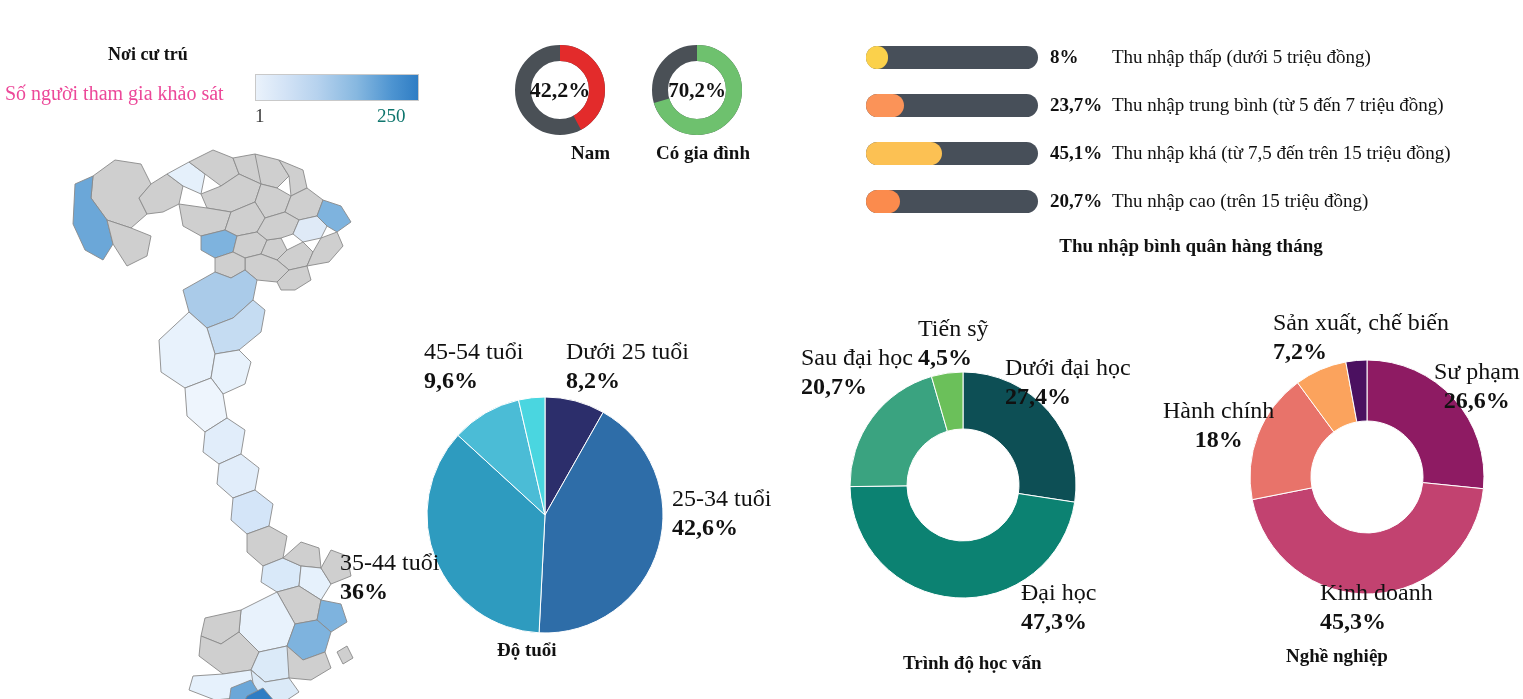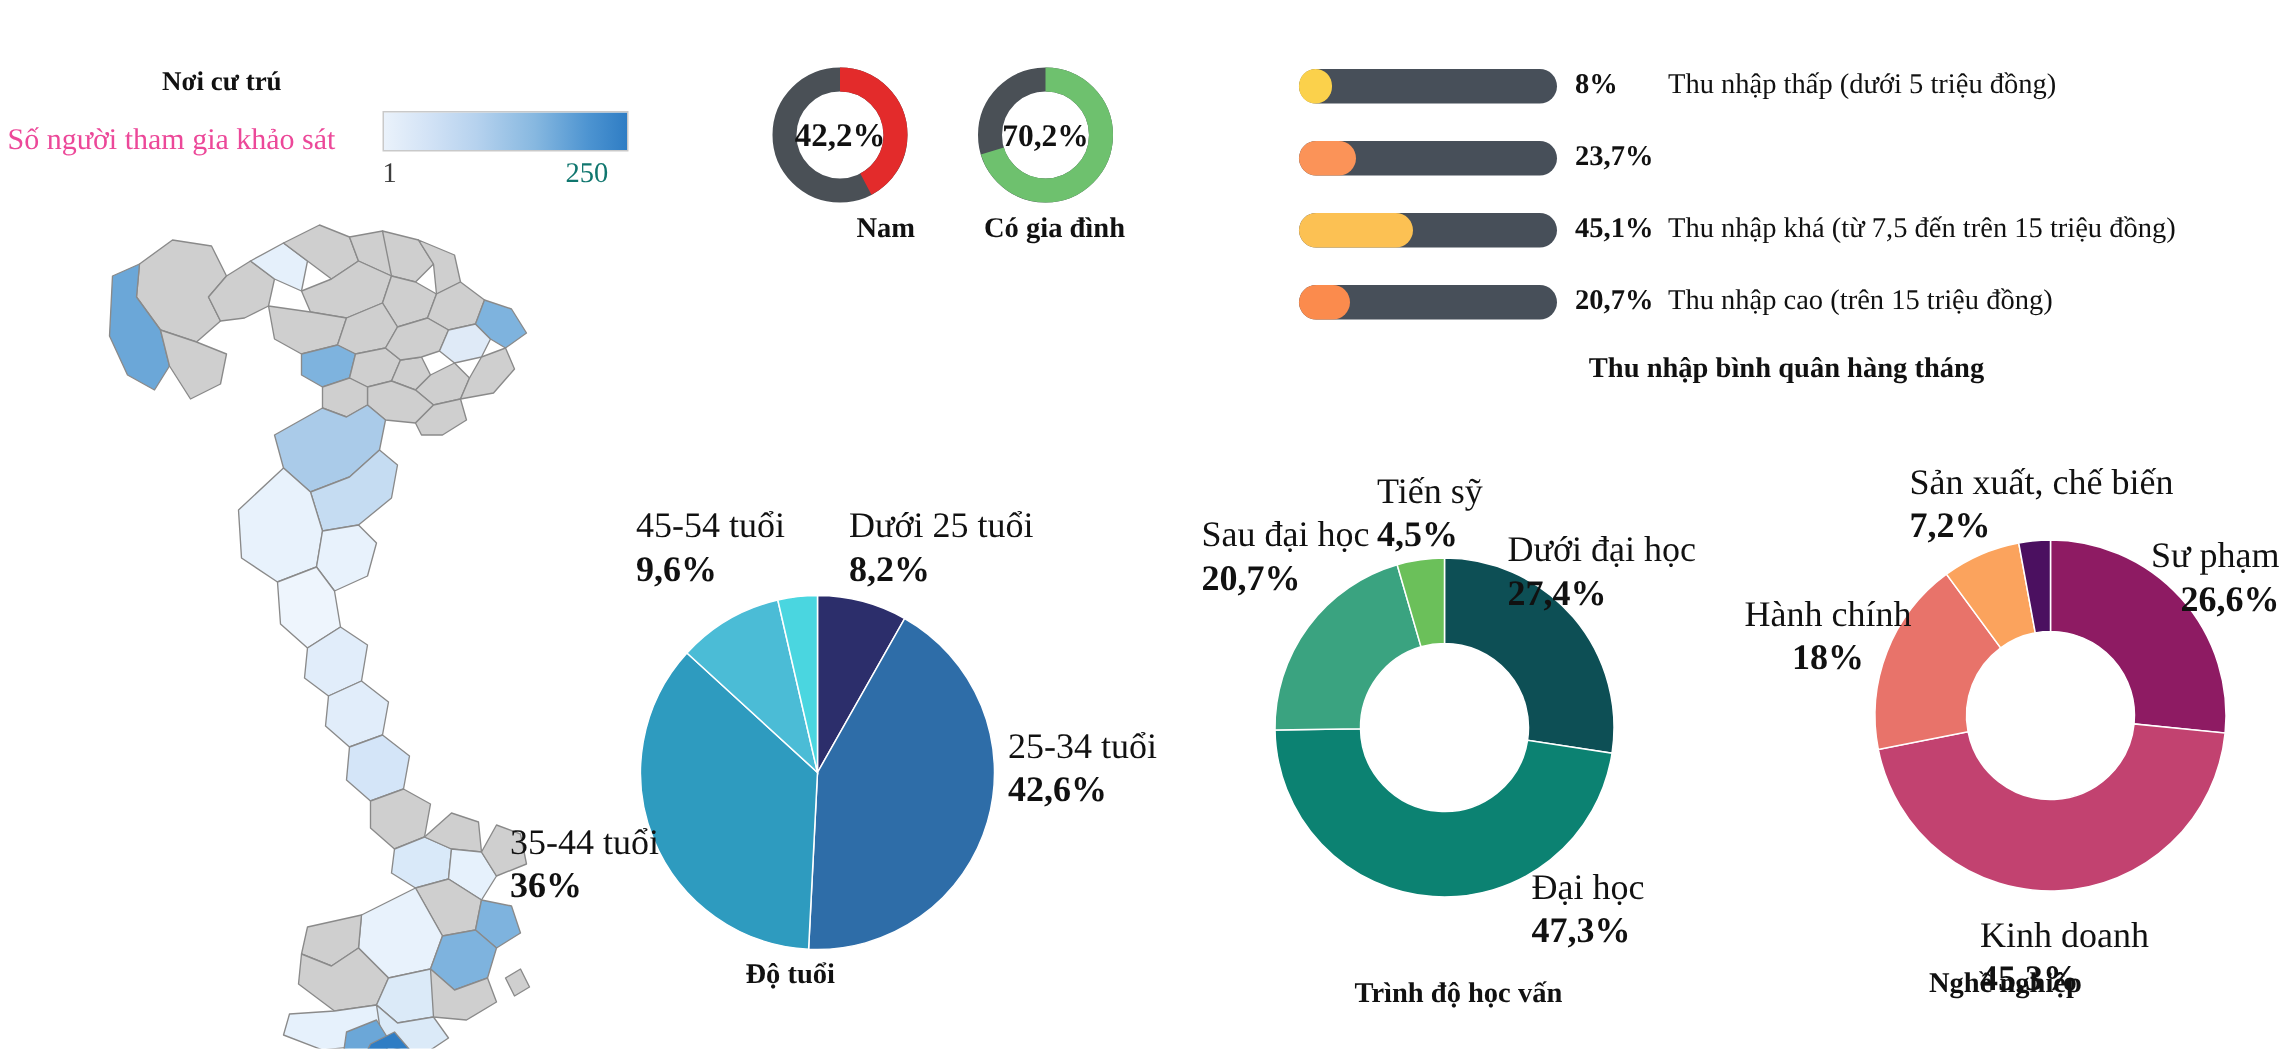--- a/index.html
+++ b/index.html
@@ -143,20 +143,21 @@
       <div class="bar-fill" id="inc-fill-0" style="width: 13%; background: rgb(251, 209, 75);"></div>
     </div>
     <div class="bar-pct">8%</div>
     <div class="bar-desc">Thu nhập thấp (dưới 5 triệu đồng)</div>
   </div>
   <div class="bar-row">
     <div class="bar-track">
       <div class="bar-fill" id="inc-fill-1" style="width: 22%; background: rgb(251, 147, 88);"></div>
     </div>
     <div class="bar-pct">23,7%</div>
+    <div class="bar-desc">Thu nhập trung bình (từ 5 đến 7 triệu đồng)</div>
   </div>
   <div class="bar-row">
     <div class="bar-track">
       <div class="bar-fill" id="inc-fill-2" style="width: 44%; background: rgb(252, 193, 83);"></div>
     </div>
     <div class="bar-pct">45,1%</div>
     <div class="bar-desc">Thu nhập khá (từ 7,5 đến trên 15 triệu đồng)</div>
   </div>
   <div class="bar-row">
     <div class="bar-track">
@@ -231,21 +232,21 @@
     </svg>
 </div>
 <div class="abs label-blk" style="left:1273px;top:308px;text-align:left;">
   <div>Sản xuất, chế biến</div>
   <div class="pct">7,2%</div>
 </div>
 <div class="abs label-blk" style="left:1163px;top:396px;text-align:center;">
   <div>Hành chính</div>
   <div class="pct">18%</div>
 </div>
-<div class="abs label-blk" style="left:1434px;top:357px;text-align:right;">
+<div class="abs label-blk" style="left:1434px;top:357px;text-align:center;">
   <div>Sư phạm</div>
   <div class="pct">26,6%</div>
 </div>
-<div class="abs label-blk" style="left:1320px;top:610px;text-align:left;">
+<div class="abs label-blk" style="left:1320px;top:578px;text-align:left;">
   <div>Kinh doanh</div>
   <div class="pct">45,3%</div>
 </div>
 <div class="abs chart-title" style="left:1286px;top:645px;">Nghề nghiệp</div>
 
 </body></html>

